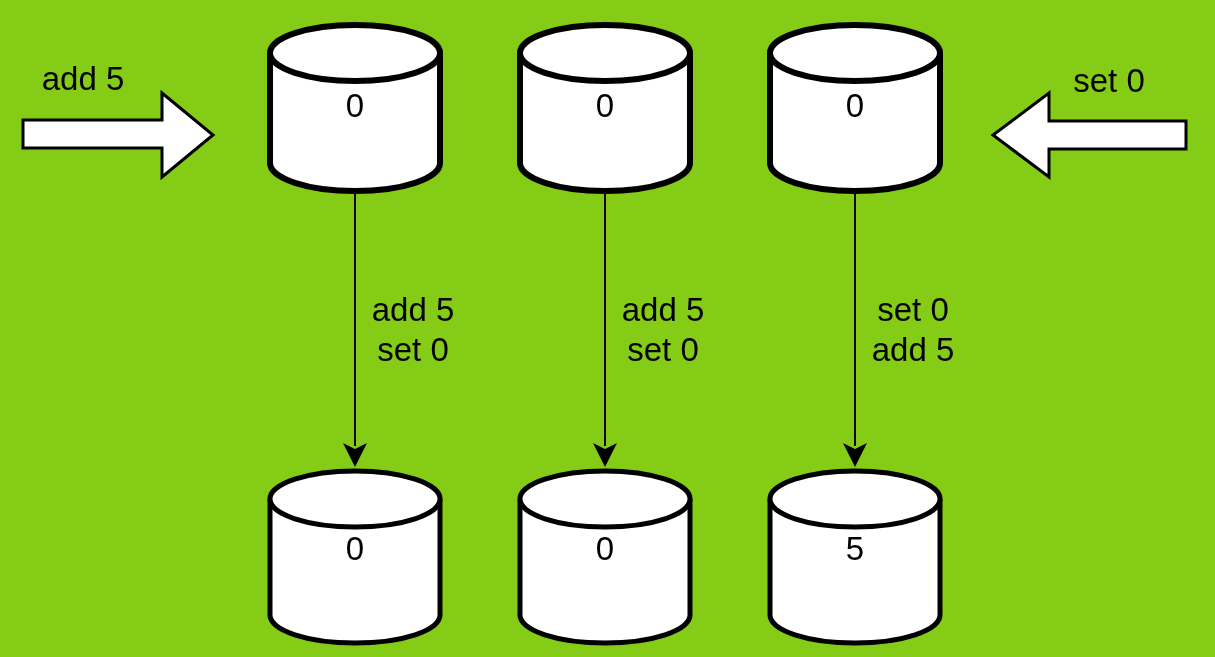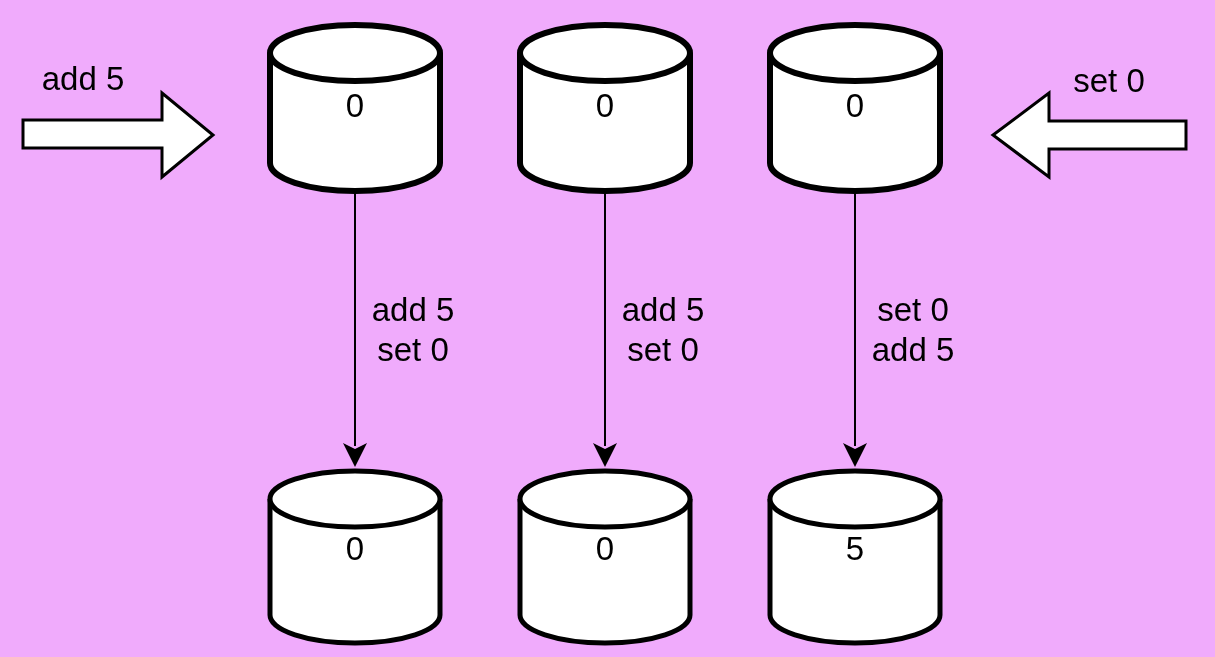--- a/index.html
+++ b/index.html
@@ -10,21 +10,21 @@
     width: 1215px;
     height: 657px;
     background: #ffffff;
     font-family: "Liberation Sans", sans-serif;
     overflow: hidden;
   }
   .canvas {
     position: relative;
     width: 1215px;
     height: 657px;
-    background: #f0abfc;
+    background: #84cc16;
   }
   svg {
     display: block;
   }
   svg text {
     font-family: "Liberation Sans", sans-serif;
     font-size: 33px;
     fill: #000000;
   }
 </style>

